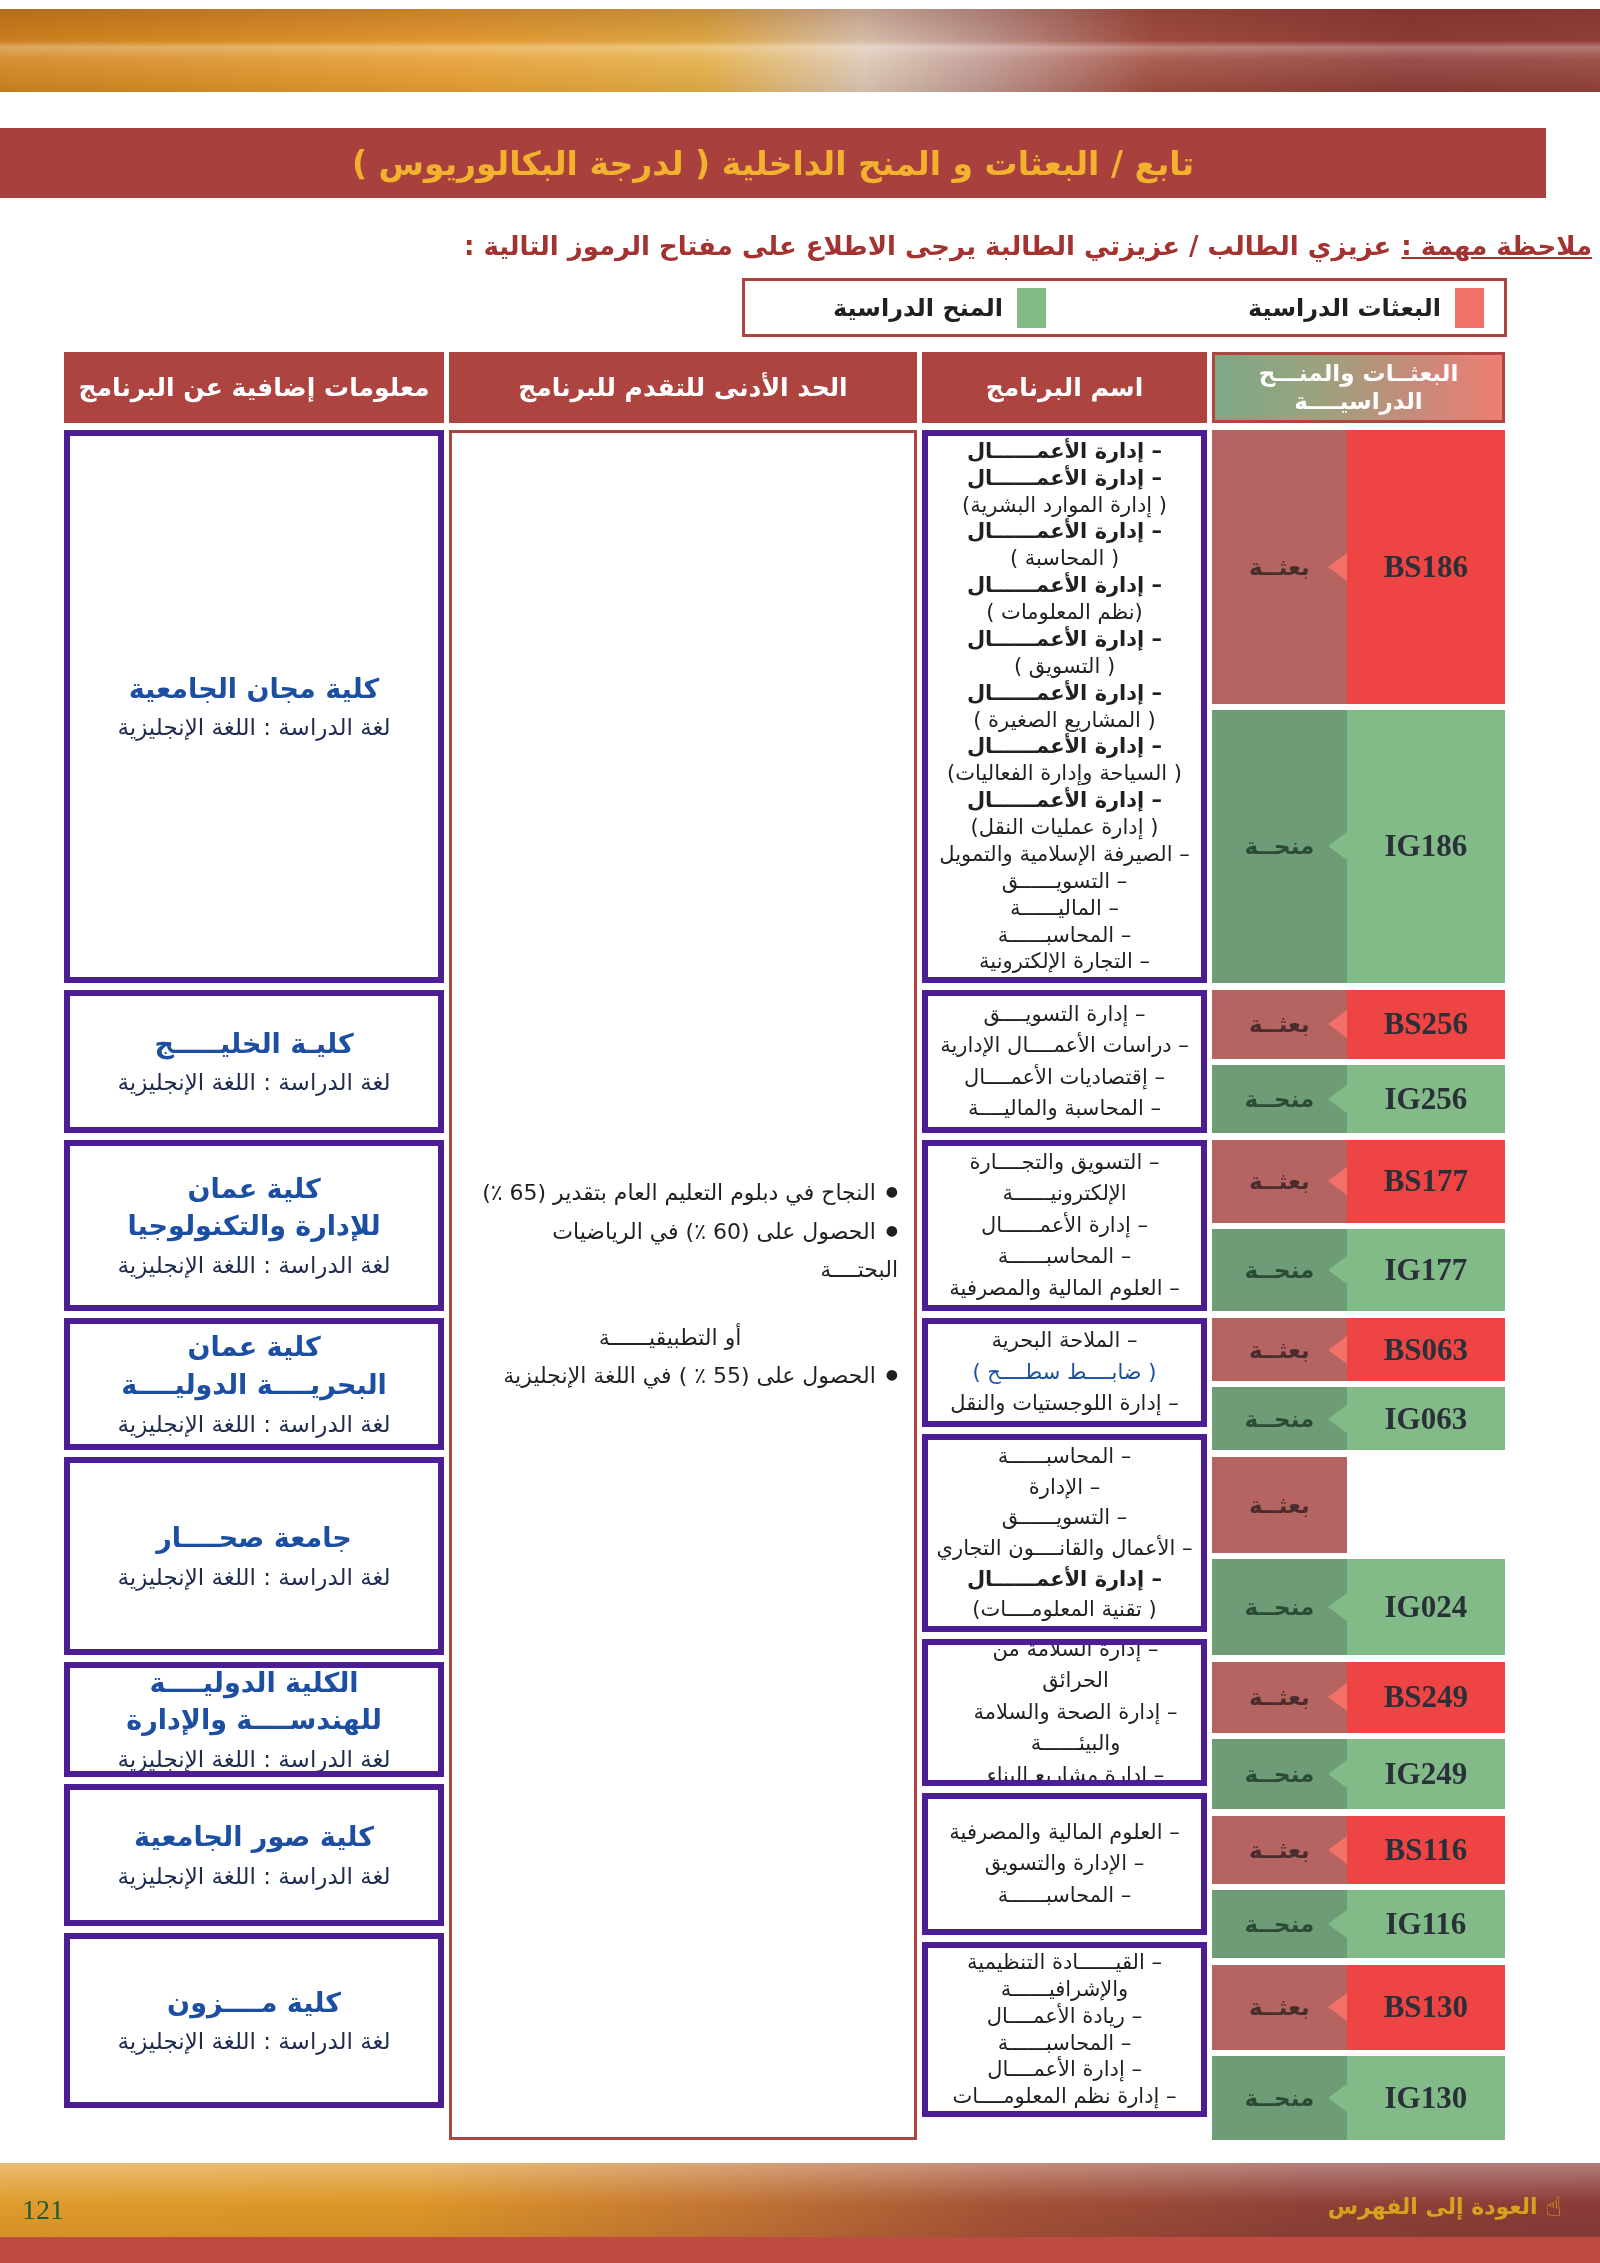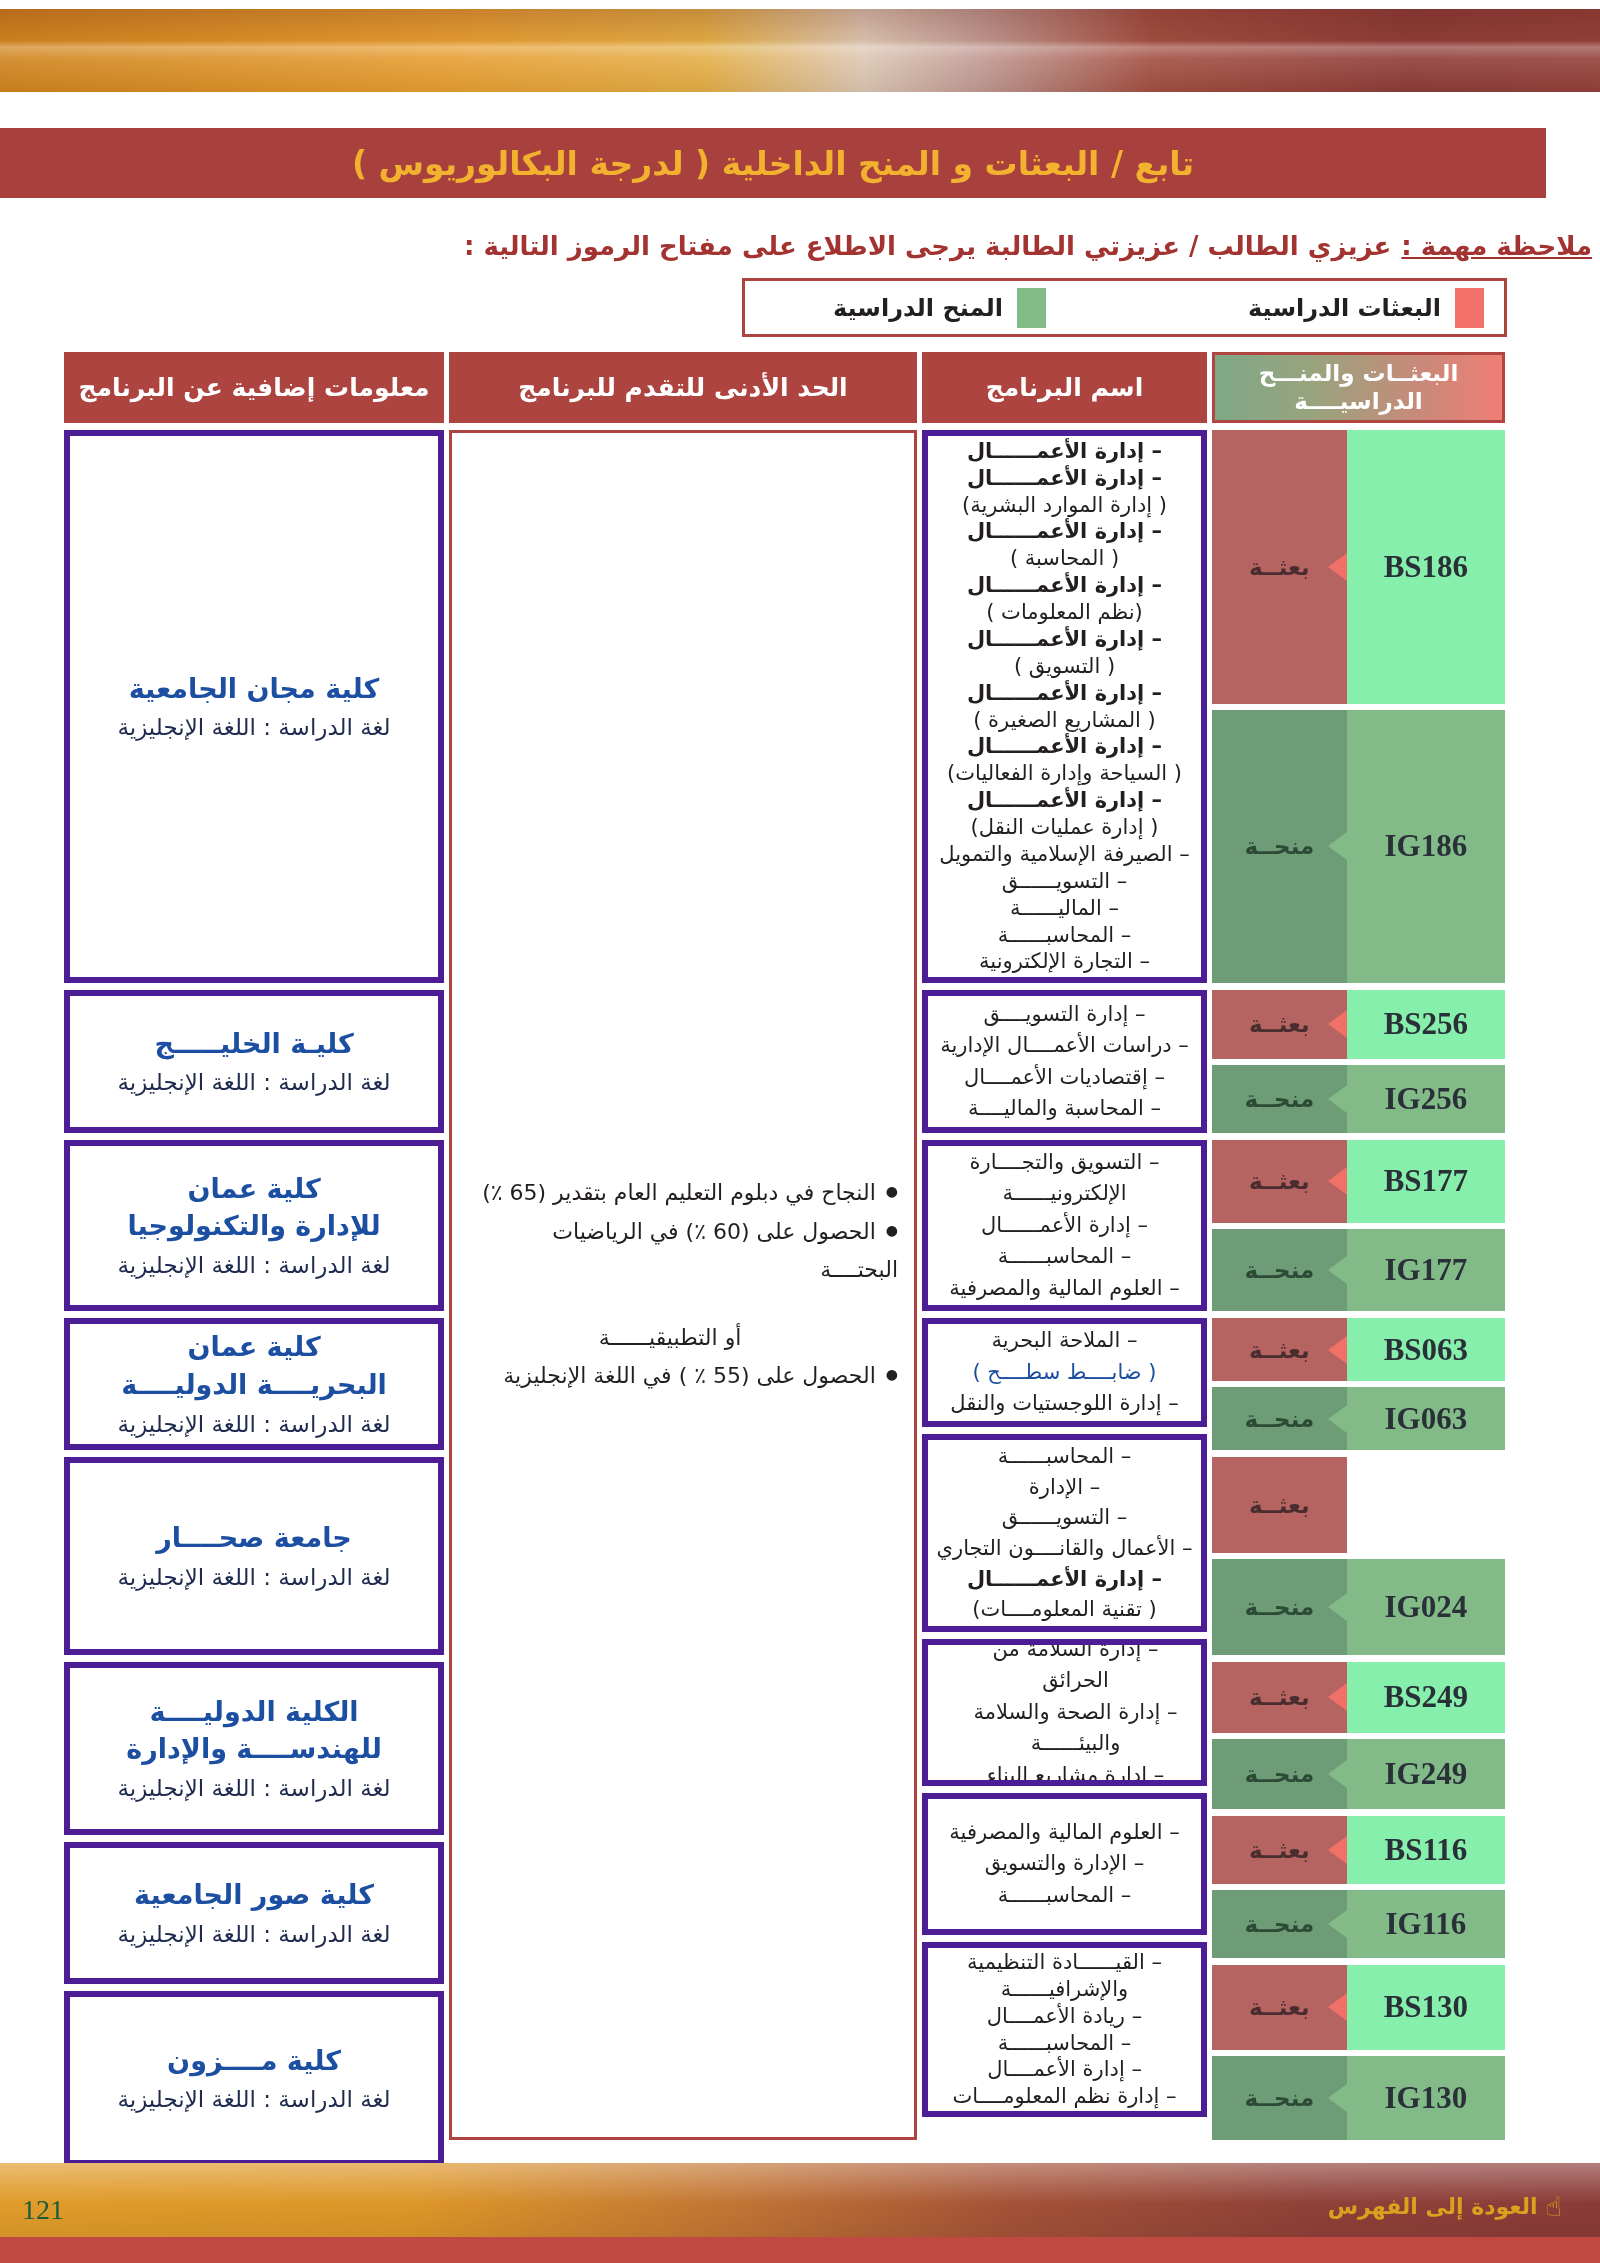--- a/index.html
+++ b/index.html
@@ -74,21 +74,21 @@
   .tag-code{
     width:54%;position:relative;display:flex;align-items:center;justify-content:center;
     font-family:"Liberation Serif","DejaVu Serif",serif;font-weight:bold;font-size:31px;color:#2a3038;
   }
   .tag-code::before{
     content:"";position:absolute;left:-19px;top:50%;transform:translateY(-50%);
     width:0;height:0;border-top:14px solid transparent;border-bottom:14px solid transparent;
     border-right:19px solid currentColor;
   }
   .tag-sch .tag-label{background:#B56461;color:#4a2d2f;}
-  .tag-sch .tag-code{background:#86efac;}
+  .tag-sch .tag-code{background:#ef4444;}
   .tag-sch .tag-code::before{color:#F17169;}
   .tag-grant .tag-label{background:#6E9C76;color:#2c4a35;}
   .tag-grant .tag-code{background:#83BB88;}
   .tag-grant .tag-code::before{color:#83BB88;}
   .tag-code .code-text{color:#2a3038;}
   
   .footer-band{
     position:absolute;top:2163px;left:0;width:1600px;height:74px;
     background:
       linear-gradient(180deg, rgba(255,255,255,.34) 0%, rgba(255,255,255,.12) 34%, rgba(255,255,255,0) 55%, rgba(0,0,0,.06) 100%),
@@ -346,21 +346,21 @@
         </div>
         <div class="cell info-cell" style="height: 132px;">
           <div class="college">كلية عمان</div>
           <div class="college">البحريــــة الدوليــــة</div>
           <div class="lang">لغة الدراسة : اللغة الإنجليزية</div>
         </div>
         <div class="cell info-cell" style="height: 198px;">
           <div class="college">جامعة صحــــار</div>
           <div class="lang">لغة الدراسة : اللغة الإنجليزية</div>
         </div>
-        <div class="cell info-cell" style="height: 173px;">
+        <div class="cell info-cell" style="height: 115px;">
           <div class="college">الكلية الدوليــــة</div>
           <div class="college">للهندســــة والإدارة</div>
           <div class="lang">لغة الدراسة : اللغة الإنجليزية</div>
         </div>
         <div class="cell info-cell" style="height: 142px;">
           <div class="college">كلية صور الجامعية</div>
           <div class="lang">لغة الدراسة : اللغة الإنجليزية</div>
         </div>
         <div class="cell info-cell" style="height: 175px;">
           <div class="college">كلية مــــزون</div>

